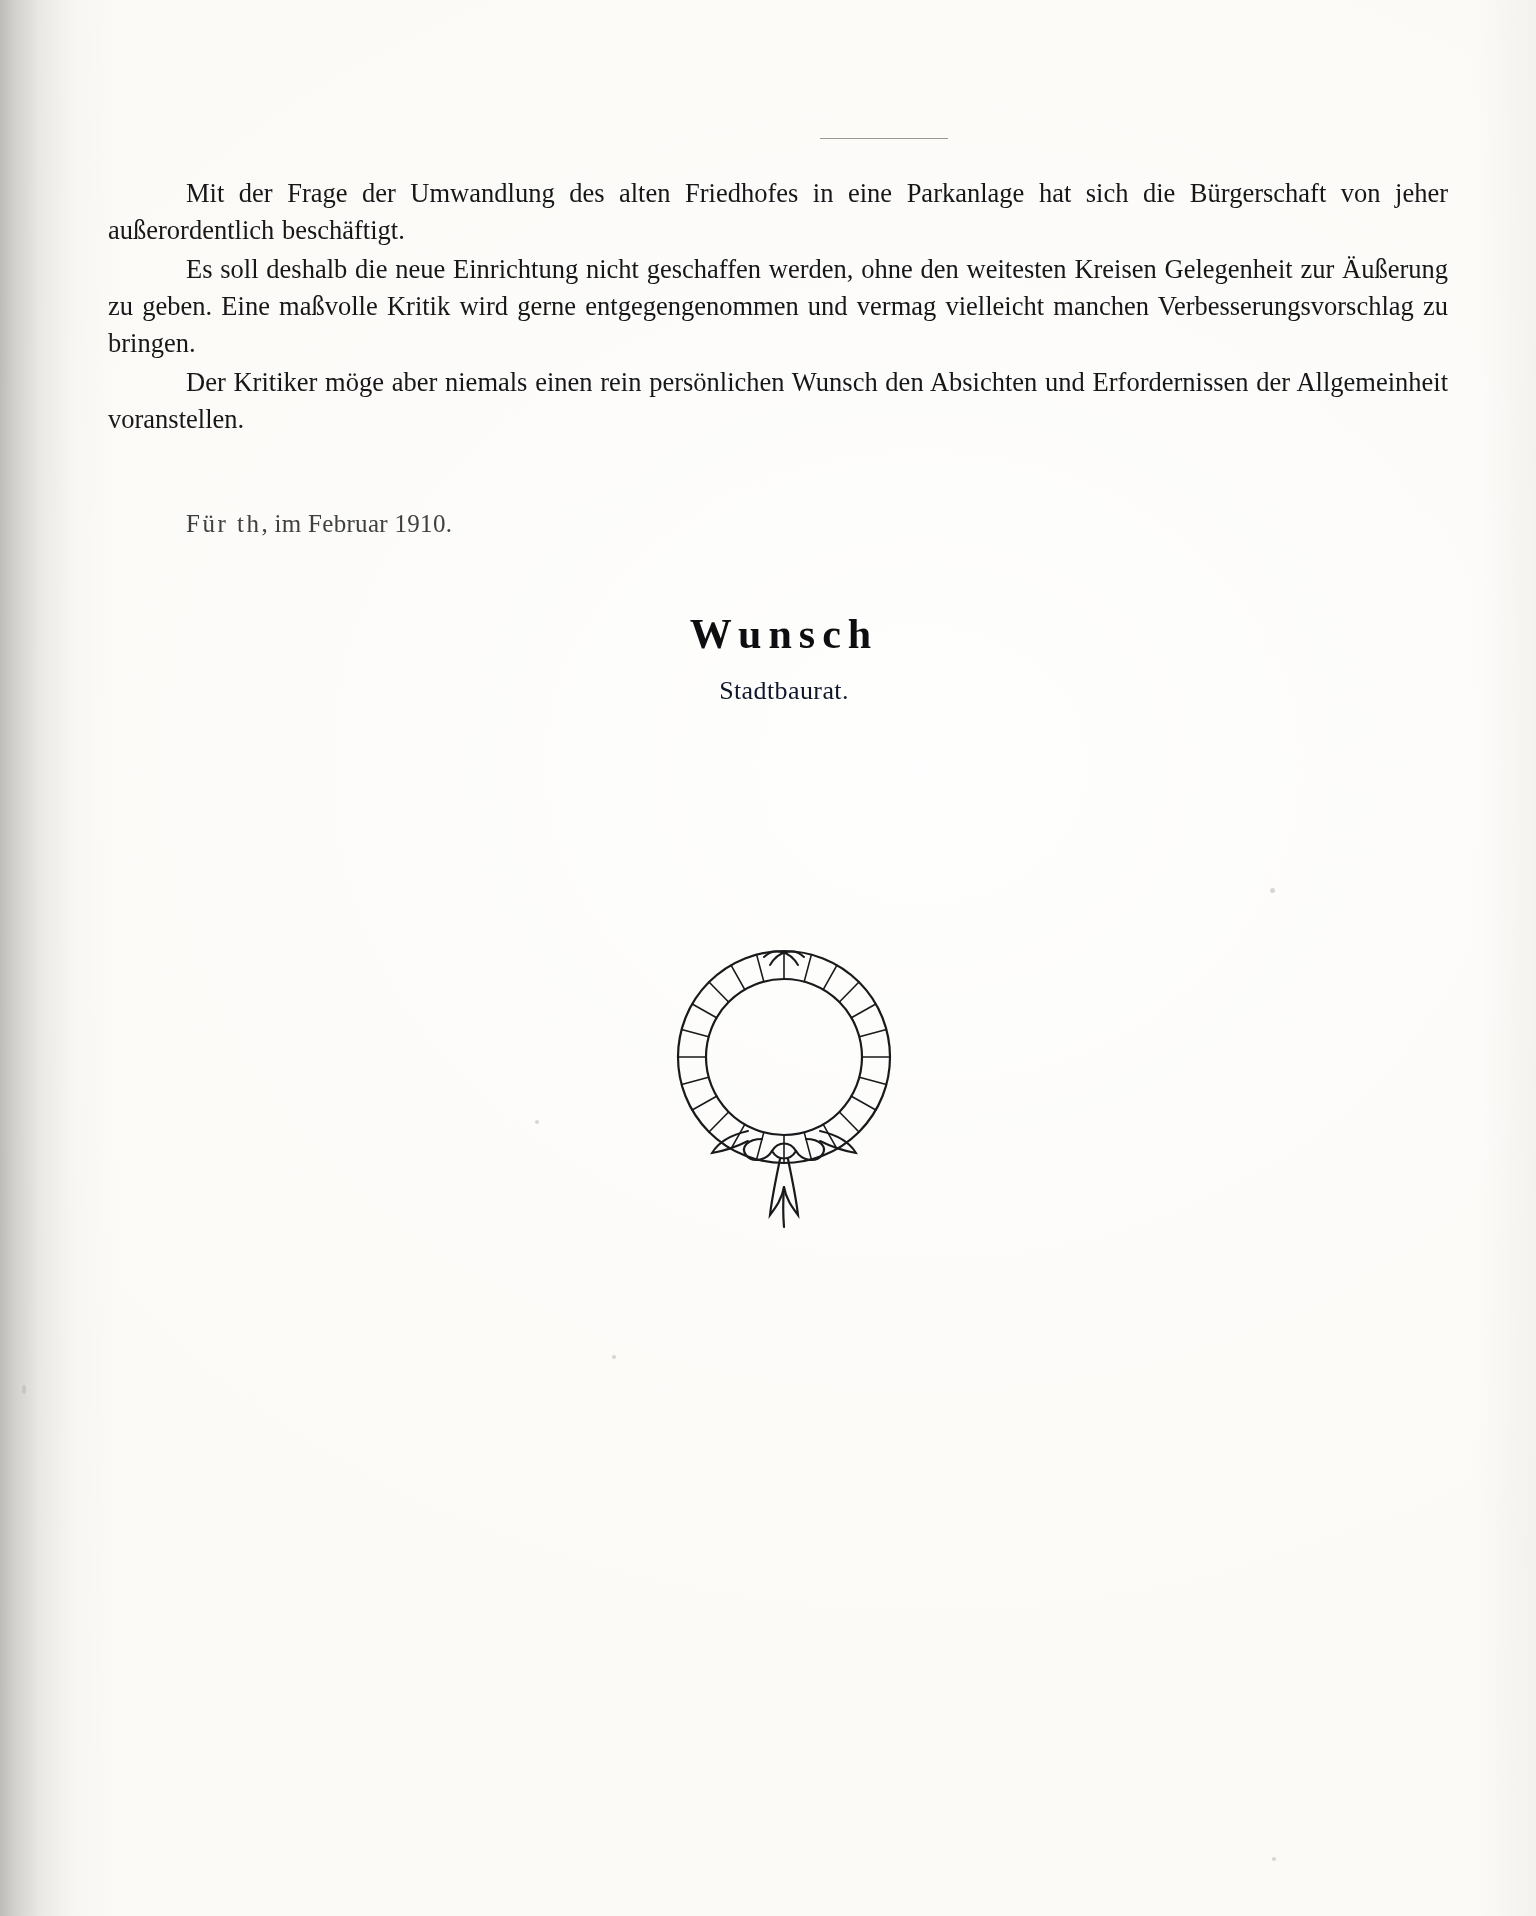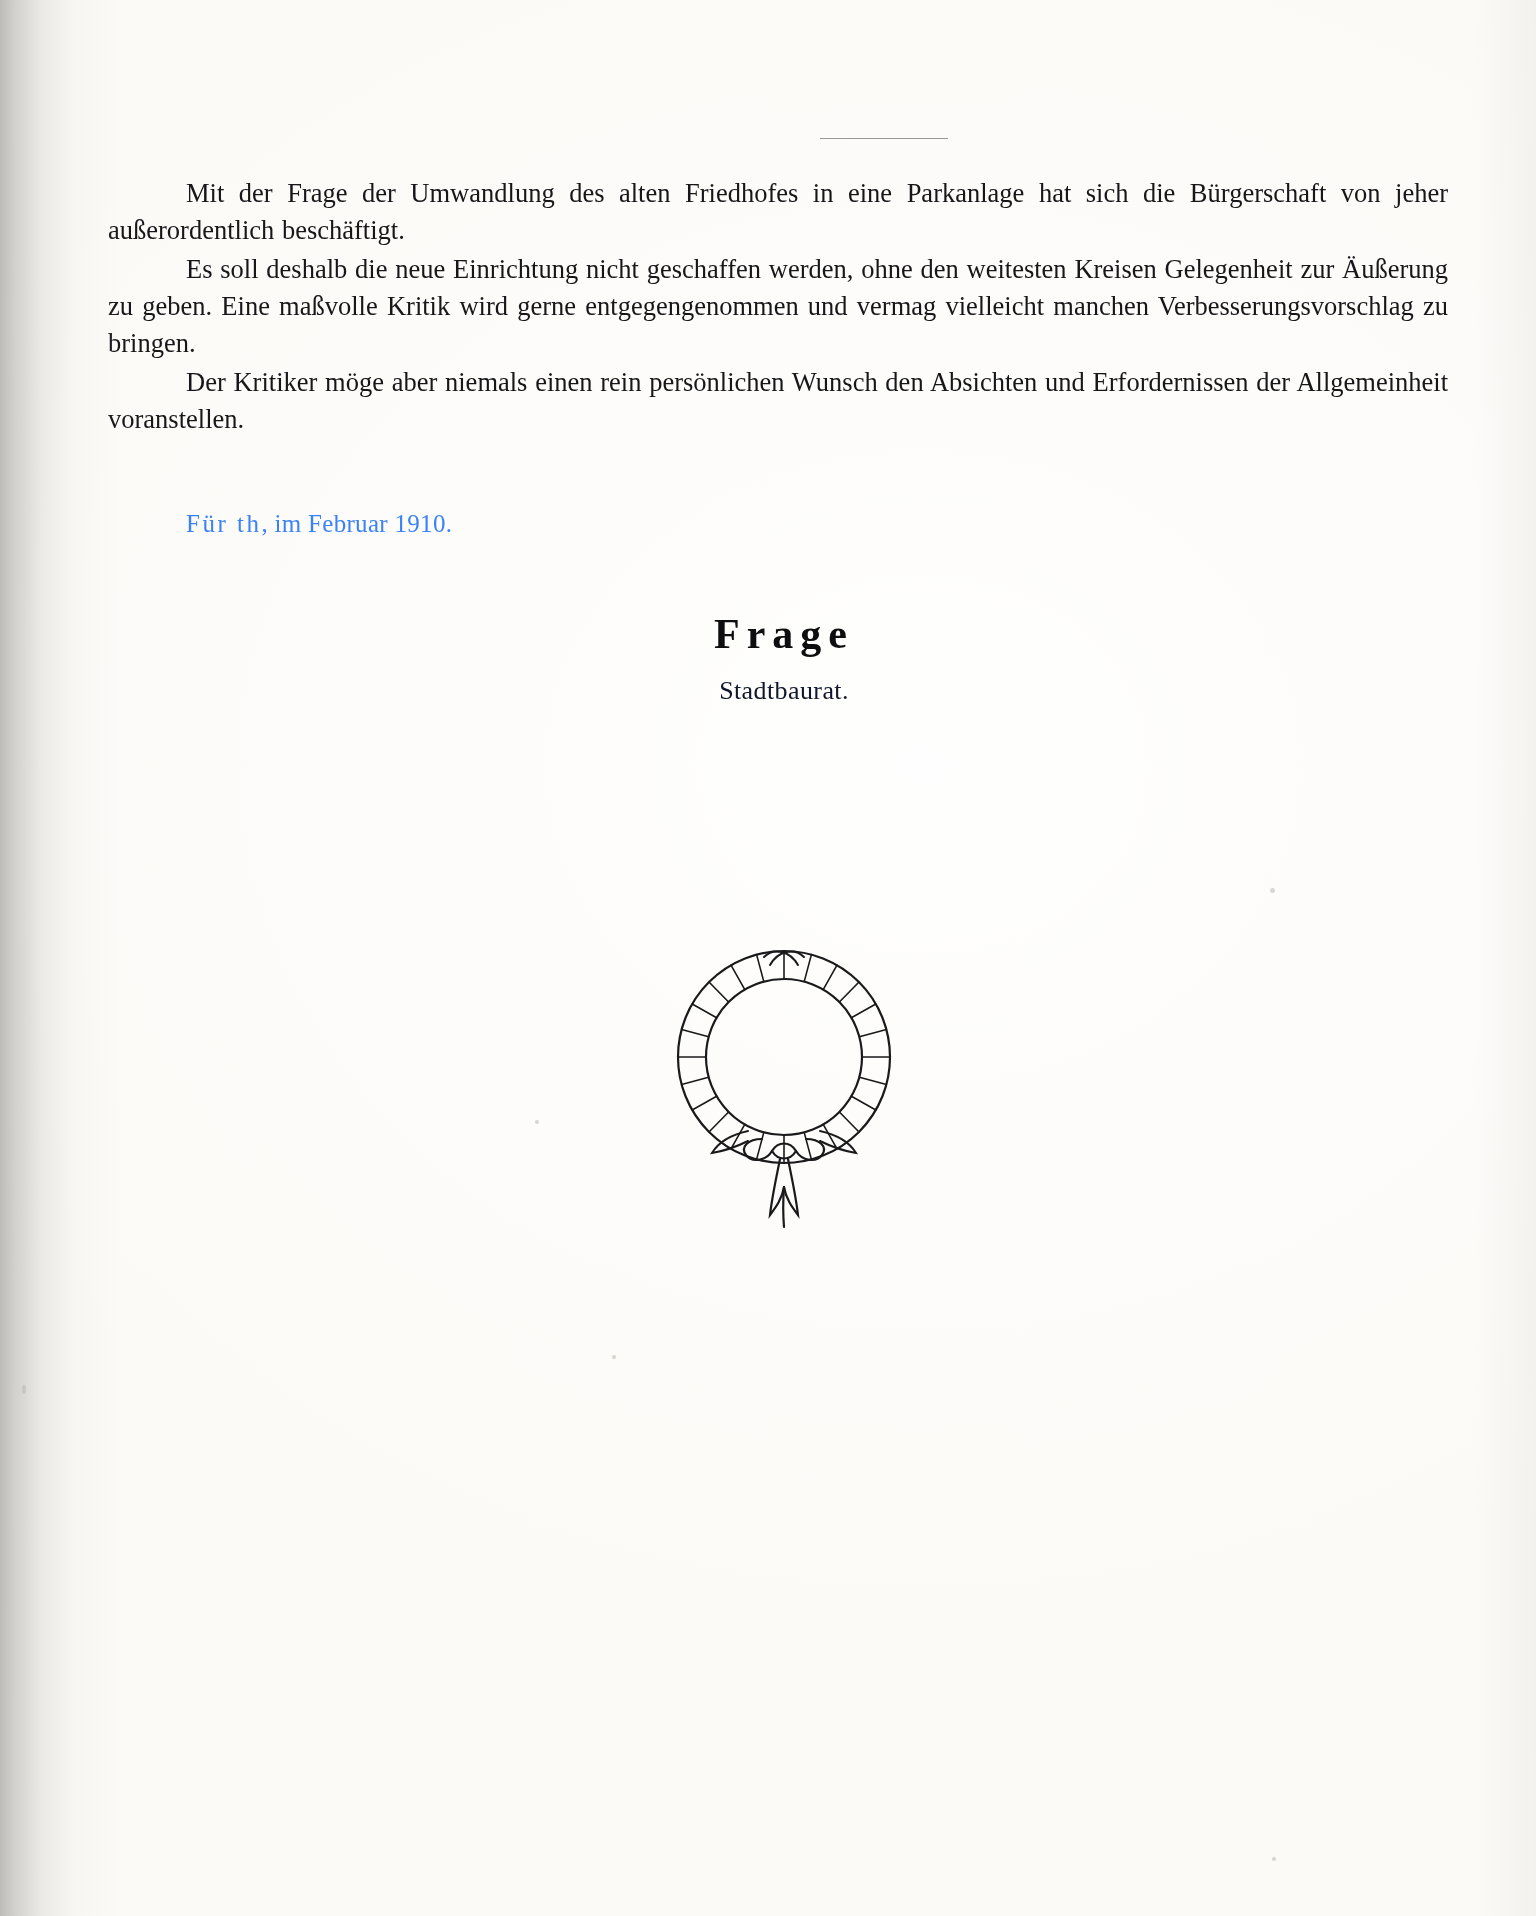--- a/index.html
+++ b/index.html
@@ -96,21 +96,21 @@
     margin: 0 0 0 0;
     word-spacing: 1px;
   }
   .para + .para { margin-top: 2px; }
 
   .place-line {
     position: absolute;
     top: 510px;
     left: 78px;
     font-size: 25px;
-    color: #3b82f6;
+    color: #404040;
     letter-spacing: 0.3px;
   }
   .place-line .spaced {
     letter-spacing: 2.5px;
   }
 
   .signature {
     position: absolute;
     top: 610px;
     left: 0;
@@ -166,21 +166,21 @@
       <p class="para">Mit der Frage der Umwandlung des alten Friedhofes in eine Parkanlage hat sich die Bürgerschaft von jeher außerordentlich beschäftigt.</p>
       <p class="para">Es soll deshalb die neue Einrichtung nicht geschaffen werden, ohne den weitesten Kreisen Gelegenheit zur Äußerung zu geben. Eine maßvolle Kritik wird gerne entgegengenommen und vermag vielleicht manchen Verbesserungsvorschlag zu bringen.</p>
       <p class="para">Der Kritiker möge aber niemals einen rein persönlichen Wunsch den Absichten und Erfordernissen der Allgemeinheit voranstellen.</p>
     </div>
 
     <div class="place-line">
       <span class="spaced">Für th</span><span>, im Februar 1910.</span>
     </div>
 
     <div class="signature">
-      <div class="sig-name">Frage</div>
+      <div class="sig-name">Wunsch</div>
       <div class="sig-title">Stadtbaurat.</div>
     </div>
 
     <div class="ornament">
       <svg width="280" height="320" viewBox="0 0 280 320" aria-hidden="true">
         <g fill="none" stroke="#1a1a1c" stroke-width="2.2" stroke-linecap="round">
 
           <circle cx="140" cy="122" r="106"></circle>
           <circle cx="140" cy="122" r="78"></circle>
 

